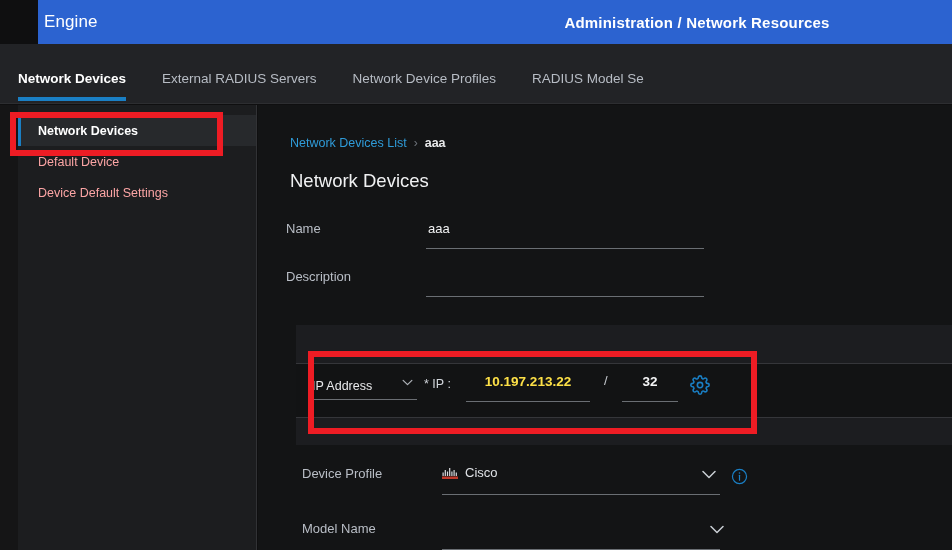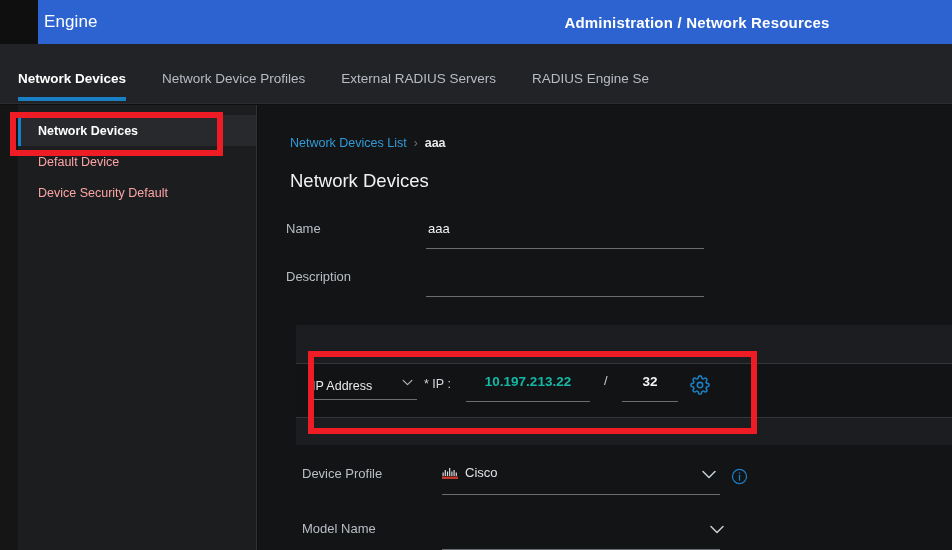--- a/index.html
+++ b/index.html
@@ -255,21 +255,21 @@
     white-space: nowrap;
   }
 
   .ip-value-wrap {
     position: absolute;
     left: 170px; top: 11px;
     width: 124px;
   }
   .ip-value {
     font-size: 13.5px;
-    color: #14b8a6;
+    color: #fde047;
     font-weight: bold;
     text-align: center;
     white-space: nowrap;
   }
   .ip-value-underline {
     position: absolute;
     left: 0; top: 27px;
     width: 124px; height: 1px;
     background: #6a6e73;
   }
@@ -379,38 +379,38 @@
 <div id="app">
 
   <div class="top-header">
     <div class="app-brand">Engine</div>
     <div class="header-title">Administration / Network Resources</div>
   </div>
 
   <div class="tabbar">
     <div class="tabs">
       <div class="tab active">Network Devices</div>
+      <div class="tab">External RADIUS Servers</div>
       <div class="tab">Network Device Profiles</div>
-      <div class="tab">External RADIUS Servers</div>
-      <div class="tab">RADIUS Engine Se</div>
+      <div class="tab">RADIUS Model Se</div>
     </div>
   </div>
 
   <div class="rail"></div>
 
   <div class="sidebar">
     <div class="side-item-spacer"></div>
     <div class="side-item selected">
       <span>Network Devices</span>
     </div>
     <div class="side-item">
       <span>Default Device</span>
     </div>
     <div class="side-item">
-      <span>Device Security Default</span>
+      <span>Device Default Settings</span>
     </div>
   </div>
 
   <div class="content">
 
     <div class="breadcrumb">
       <span class="crumb-link">Network Devices List</span>
       <span class="crumb-sep">›</span>
       <span class="crumb-current">aaa</span>
     </div>

